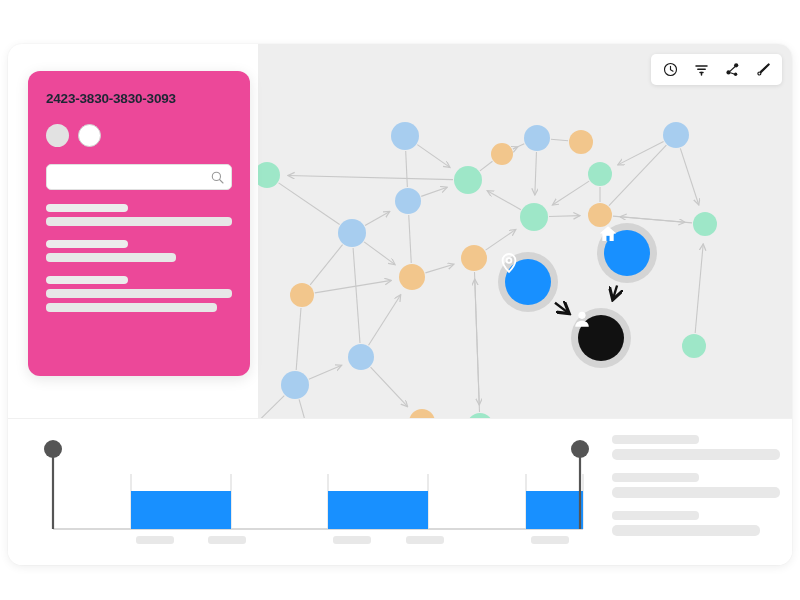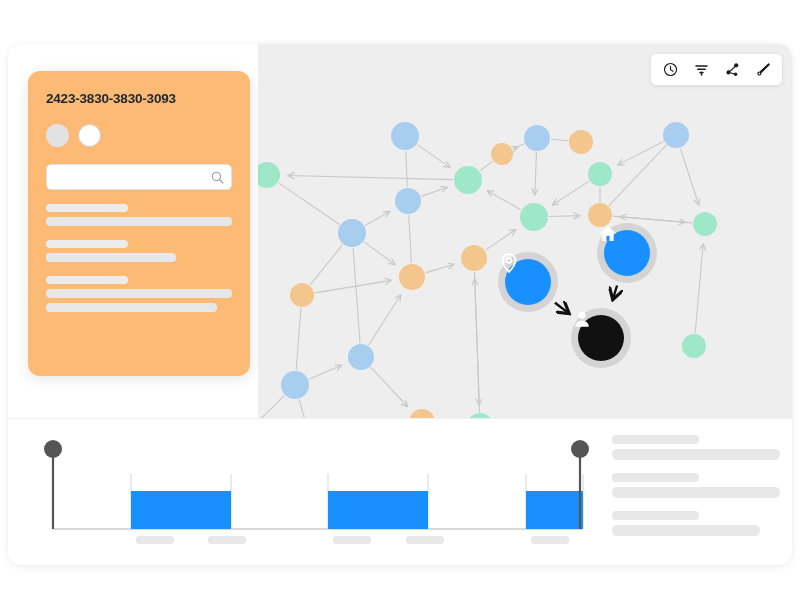--- a/index.html
+++ b/index.html
@@ -37,21 +37,21 @@
     left:0; top:0;
     width:250px; height:374px;
     background:#ffffff;
   }
 
   
   .detail-card{
     position:absolute;
     left:20px; top:27px;
     width:222px; height:305px;
-    background:#fdba74;
+    background:#ec4899;
     border-radius:12px;
     box-shadow:0 3px 14px rgba(0,0,0,.10);
     padding:20px 18px;
   }
   .card-title{
     font-size:13.5px;
     font-weight:bold;
     color:#1b2733;
     letter-spacing:-0.2px;
     white-space:nowrap;

